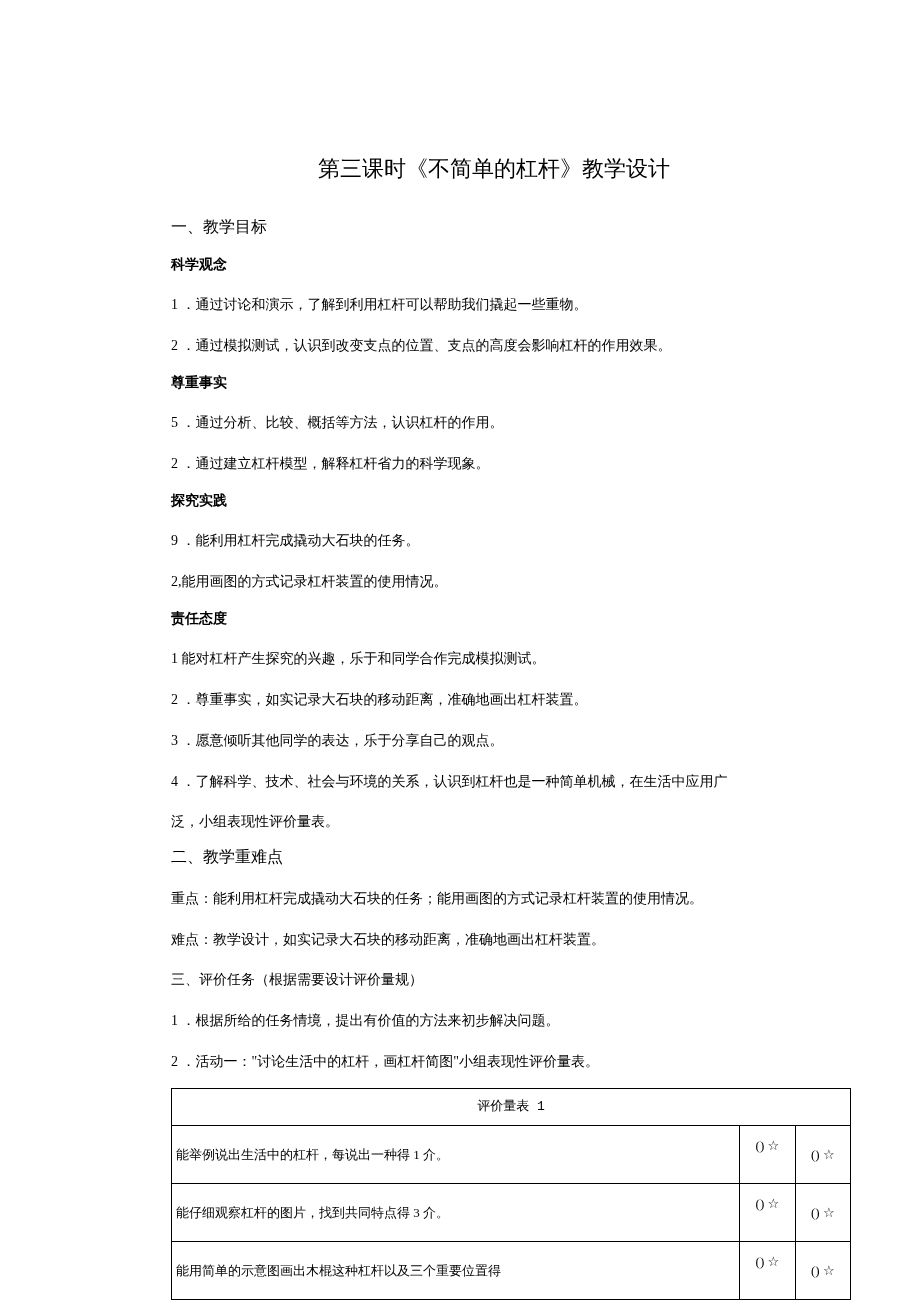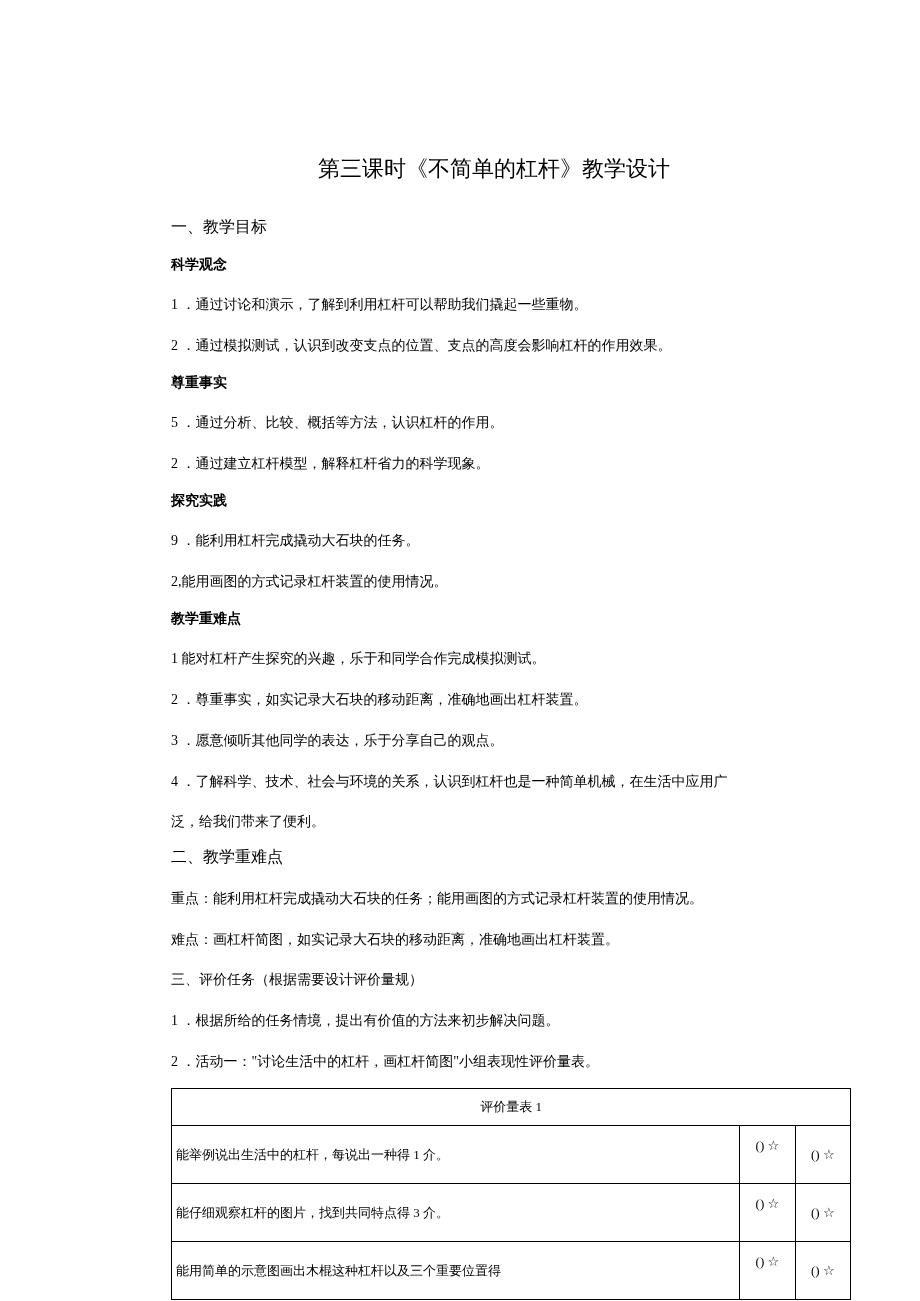--- a/index.html
+++ b/index.html
@@ -49,20 +49,21 @@
     table td, table th {
       border: 1px solid #000;
       padding: 8px 4px;
       font-size: 13px;
       vertical-align: middle;
       font-weight: normal;
     }
     .header-row td {
       text-align: center;
       height: 28px;
+      font-family: Liberation Mono, monospace;
     }
     .sub-header td {
       text-align: center;
       height: 28px;
     }
     .data-row td {
       height: 58px;
     }
     .criteria-cell {
       text-align: left;
@@ -90,30 +91,30 @@
 <div class="item">2 ．通过模拟测试，认识到改变支点的位置、支点的高度会影响杠杆的作用效果。</div>
 
 <div class="bold-heading">尊重事实</div>
 <div class="item">5 ．通过分析、比较、概括等方法，认识杠杆的作用。</div>
 <div class="item">2 ．通过建立杠杆模型，解释杠杆省力的科学现象。</div>
 
 <div class="bold-heading">探究实践</div>
 <div class="item">9 ．能利用杠杆完成撬动大石块的任务。</div>
 <div class="item">2,能用画图的方式记录杠杆装置的使用情况。</div>
 
-<div class="bold-heading">教学重难点</div>
+<div class="bold-heading">责任态度</div>
 <div class="item">1 能对杠杆产生探究的兴趣，乐于和同学合作完成模拟测试。</div>
 <div class="item">2 ．尊重事实，如实记录大石块的移动距离，准确地画出杠杆装置。</div>
 <div class="item">3 ．愿意倾听其他同学的表达，乐于分享自己的观点。</div>
 <div class="item">4 ．了解科学、技术、社会与环境的关系，认识到杠杆也是一种简单机械，在生活中应用广</div>
-<div class="item-tight">泛，给我们带来了便利。</div>
+<div class="item-tight">泛，小组表现性评价量表。</div>
 
 <div class="section-label">二、教学重难点</div>
 <div class="item-tight">重点：能利用杠杆完成撬动大石块的任务；能用画图的方式记录杠杆装置的使用情况。</div>
-<div class="item">难点：画杠杆简图，如实记录大石块的移动距离，准确地画出杠杆装置。</div>
+<div class="item">难点：教学设计，如实记录大石块的移动距离，准确地画出杠杆装置。</div>
 
 <div class="item">三、评价任务（根据需要设计评价量规）</div>
 <div class="item">1 ．根据所给的任务情境，提出有价值的方法来初步解决问题。</div>
 <div class="item">2 ．活动一："讨论生活中的杠杆，画杠杆简图"小组表现性评价量表。</div>
 
 <table>
   <tbody>
       <tr class="header-row">
     <td colspan="3">评价量表 1</td>
   </tr>

